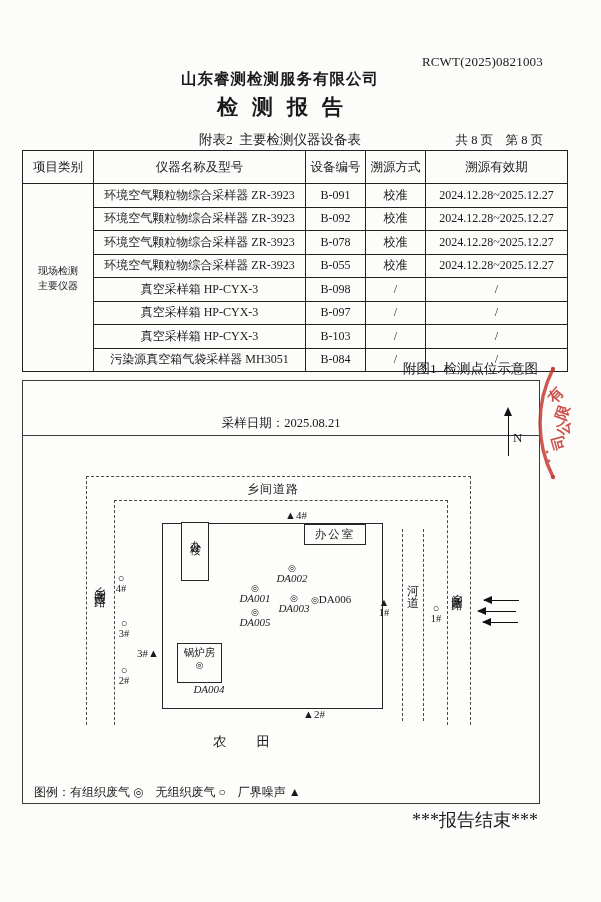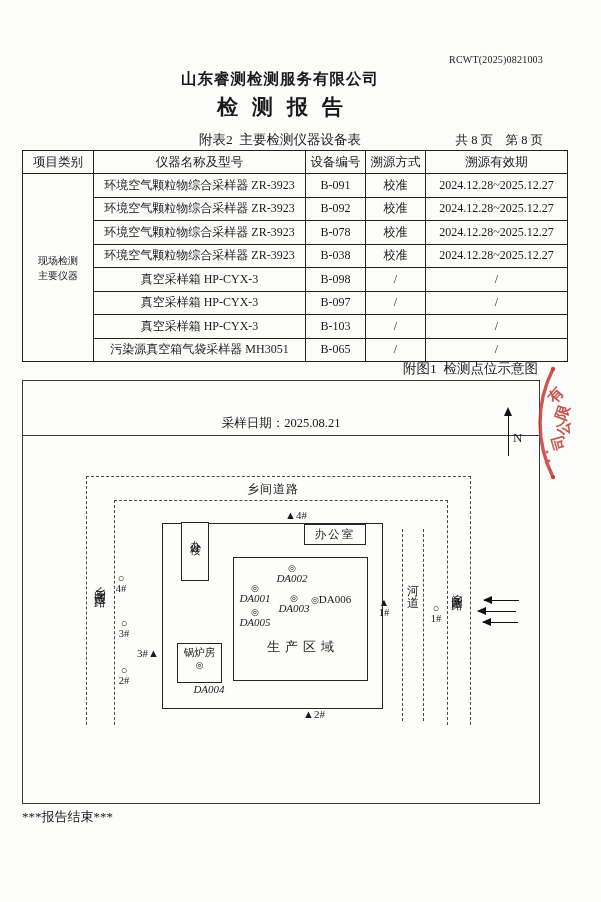--- a/index.html
+++ b/index.html
@@ -3,34 +3,34 @@
 <meta charset="utf-8">
 <style>
   html,body{margin:0;padding:0;}
   body{
     width:601px;height:902px;position:relative;background:#fcfcfb;
     font-family:"Liberation Serif","DejaVu Serif",serif;color:#1a1a1a;
     overflow:hidden;
   }
   .abs{position:absolute;}
   
-  .report-no{right:58px;top:54px;font-size:10px;letter-spacing:.2px;}
+  .report-no{right:58px;top:54px;font-size:13px;letter-spacing:.2px;}
   .company{left:22px;width:516px;top:69px;text-align:center;font-size:15.5px;font-weight:600;letter-spacing:1px;}
   .main-title{left:22px;width:516px;top:93px;text-align:center;font-size:21px;font-weight:bold;letter-spacing:14px;text-indent:14px;}
   .tbl-caption{left:22px;width:516px;top:131px;text-align:center;font-size:13.5px;white-space:pre;}
   .pagination{right:58px;top:132px;font-size:12.5px;white-space:pre;}
   
   table.instr{position:absolute;left:22px;top:150px;width:520px;border-collapse:collapse;table-layout:fixed;}
   table.instr th,table.instr td{
     border:1px solid #222;text-align:center;vertical-align:middle;
     font-size:12px;font-weight:normal;padding:0 2px;overflow:hidden;
   }
   table.instr{border:1.5px solid #222;}
   table.instr tr{height:23.5px;}
-  table.instr tr.hd{height:23px;}
+  table.instr tr.hd{height:33px;}
   table.instr th{font-size:12.5px;}
   .cat-cell span{display:block;line-height:15px;font-size:10px;}
   
   .figure-caption{left:22px;width:516px;top:360px;text-align:right;font-size:13.5px;white-space:pre;}
   .figure{left:22px;top:380px;width:516px;height:422px;border:1.5px solid #3a3a3a;background:#fdfdfc;}
   .figure *{position:absolute;}
   .date-row{left:0;top:0;width:100%;height:25px;line-height:25px;border-bottom:1.4px solid #3a3a3a;text-align:center;font-size:12.5px;box-sizing:border-box;margin-top:30px;}
   .north-line{left:485px;top:33px;height:42px;border-left:1.5px solid #111;}
   .north-head{left:481px;top:26px;width:0;height:0;border-left:4.5px solid transparent;border-right:4.5px solid transparent;border-bottom:9px solid #111;}
   .north-label{left:490px;top:49px;font-size:13px;}
@@ -63,21 +63,21 @@
   .pt-inline{font-size:11px;line-height:11px;white-space:nowrap;}
   .pt-inline .sym{position:static;font-size:9px;}
   .bpt{width:22px;text-align:center;font-size:10.5px;line-height:10px;}
   .bpt .sym{position:static;display:block;font-size:11px;line-height:11px;}
   .bpt .lbl{position:static;display:block;line-height:10px;}
   .npt{font-size:11px;line-height:12px;white-space:nowrap;}
   .npt-v{width:18px;text-align:center;font-size:10.5px;line-height:10px;}
   .npt-v span{position:static;display:block;}
   .farmland{left:149px;top:352px;width:140px;text-align:center;font-size:13.5px;white-space:pre;letter-spacing:1px;}
   .legend{left:11px;top:403px;font-size:12px;white-space:pre;}
-  .end-note{left:22px;width:516px;top:808px;text-align:left;font-size:13px;}
+  .end-note{left:22px;width:516px;top:808px;text-align:right;font-size:18px;}
   
   .stamp{left:535px;top:358px;}
   .stamp text{font-size:15px;font-weight:bold;fill:#c23b32;opacity:.88;
     font-family:"Liberation Serif","DejaVu Serif",serif;}
 </style>
 </head>
 <body>
 
 <div class="abs report-no">RCWT(2025)0821003</div>
 <div class="abs company">山东睿测检测服务有限公司</div>
@@ -111,21 +111,21 @@
     <td>2024.12.28~2025.12.27</td>
   </tr>
   <tr>
     <td>环境空气颗粒物综合采样器 ZR-3923</td>
     <td>B-078</td>
     <td>校准</td>
     <td>2024.12.28~2025.12.27</td>
   </tr>
   <tr>
     <td>环境空气颗粒物综合采样器 ZR-3923</td>
-    <td>B-038</td>
+    <td>B-055</td>
     <td>校准</td>
     <td>2024.12.28~2025.12.27</td>
   </tr>
   <tr>
     <td>真空采样箱 HP-CYX-3</td>
     <td>B-098</td>
     <td>/</td>
     <td>/</td>
   </tr>
   <tr>
@@ -135,21 +135,21 @@
     <td>/</td>
   </tr>
   <tr>
     <td>真空采样箱 HP-CYX-3</td>
     <td>B-103</td>
     <td>/</td>
     <td>/</td>
   </tr>
   <tr>
     <td>污染源真空箱气袋采样器 MH3051</td>
-    <td>B-065</td>
+    <td>B-084</td>
     <td>/</td>
     <td>/</td>
   </tr>
 </tbody>
   </table>
 
 <div class="abs figure-caption">附图1  检测点位示意图</div>
 
 <div class="abs figure">
   <div class="date-row">采样日期：2025.08.21</div>
@@ -169,23 +169,20 @@
 
   <div class="warrow" style="left:461px;top:219px"></div>
   <div class="warrow" style="left:455px;top:230px;width:38px"></div>
   <div class="warrow" style="left:460px;top:241px"></div>
 
   <div class="factory"></div>
   <div class="bld office-bld">
     <span class="vtext">办公楼</span>
   </div>
   <div class="bld office-room">办公室</div>
-  <div class="prod">
-    <div class="prod-label">生产区域</div>
-  </div>
   <div class="bld boiler">
     <span class="bl-name">锅炉房</span>
     <span class="bl-sym">◎</span>
   </div>
   <div class="pt" style="left:164px;top:303px">
     <span class="lbl">DA004</span>
   </div>
 
   <div class="pt" style="left:247px;top:183px">
     <span class="sym">◎</span>
@@ -225,20 +222,22 @@
   </div>
 
   <div class="npt" style="left:262px;top:128px">▲4#</div>
   <div class="npt" style="left:114px;top:266px">3#▲</div>
   <div class="npt" style="left:280px;top:327px">▲2#</div>
   <div class="npt-v" style="left:352px;top:217px">
     <span>▲</span>
     <span>1#</span>
   </div>
 
+  <div class="farmland">农　　田</div>
+  <div class="legend">图例：有组织废气 ◎　无组织废气 ○　厂界噪声 ▲</div>
 </div>
 
 <svg class="abs stamp" width="66" height="132" viewBox="0 0 66 132">
   <path d="M 18 11 A 119 119 0 0 0 18 119" fill="none" stroke="#c23b32" stroke-width="3.4" stroke-linecap="round" opacity="0.85"></path>
   <circle cx="18" cy="11" r="2.2" fill="#c23b32" opacity="0.85"></circle>
   <circle cx="18" cy="119" r="2.2" fill="#c23b32" opacity="0.85"></circle>
   <text transform="translate(22,38) rotate(-50)" text-anchor="middle" dominant-baseline="middle">有</text>
   <text transform="translate(29,55) rotate(-70)" text-anchor="middle" dominant-baseline="middle">限</text>
   <text transform="translate(30,70) rotate(-88)" text-anchor="middle" dominant-baseline="middle">公</text>
   <text transform="translate(25,84) rotate(-106)" text-anchor="middle" dominant-baseline="middle">司</text>

